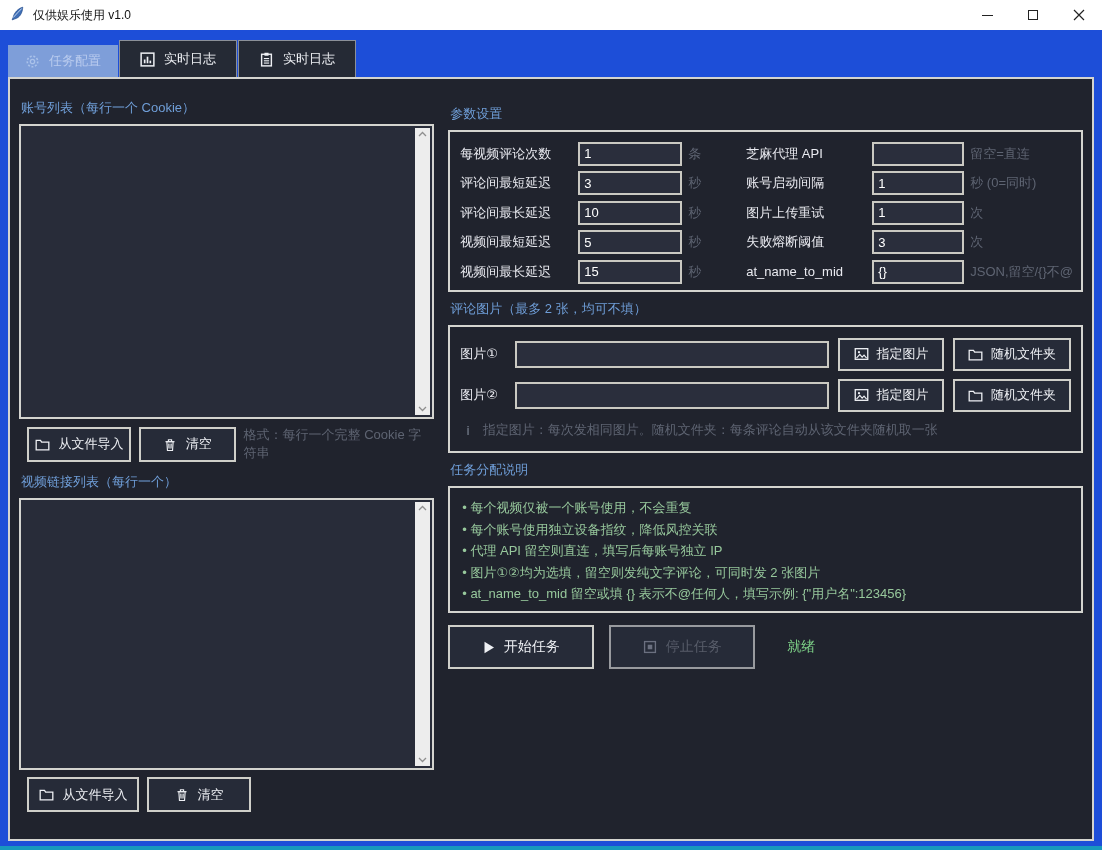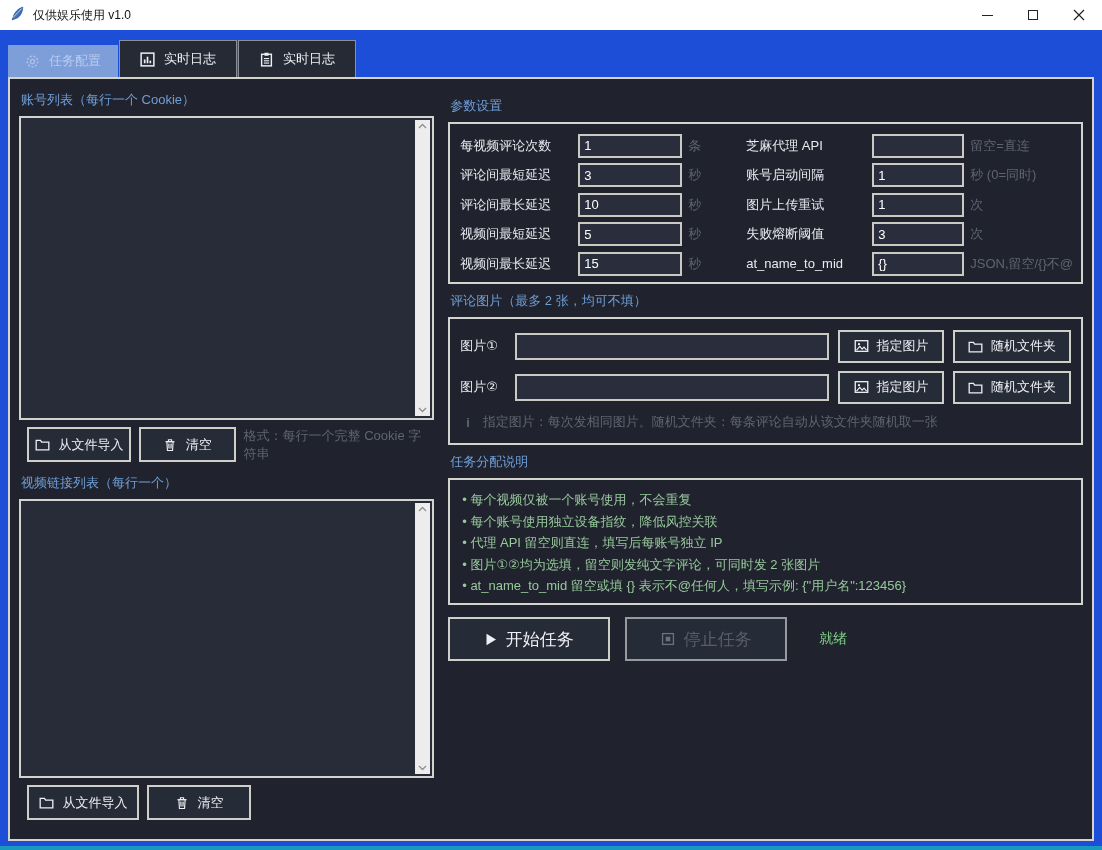--- a/index.html
+++ b/index.html
@@ -18,21 +18,21 @@
   
   .app { padding:10px 8px 0 8px; }
 
   .tabbar { display:flex; align-items:flex-end; height:37px; }
   .tab { display:flex; align-items:center; gap:9px; font-size:13px; cursor:default; }
   .tab.active { background:#7e9ed9; color:#b9cbee; height:32px; padding:0 17px; }
   .tab.inactive { background:#252a35; color:#eef0f4; height:37px; padding:0 20px;
                   border:1px solid #8b9099; border-bottom:none; margin-left:1px; }
 
   .content-frame { border:2px solid #d4d4cf; background:#20232d; height:764px;
-                   padding:10px 9px; display:flex; gap:14px; }
+                   padding:18px 9px; display:flex; gap:14px; }
   .col-left  { width:484px; display:flex; flex-direction:column; }
   .col-right { flex:1; display:flex; flex-direction:column; }
 
   .sec-label { color:#6f9ed8; font-size:13px; margin:2px 0 7px 2px; }
 
   
   .tbox { position:relative; border:2px solid #d4d4cf; background:#282c39; }
   .tbox-inner { position:absolute; inset:2px 18px 2px 2px; padding:6px 9px; color:#e9eaf0;
                 font-size:14px; line-height:19.5px; white-space:pre-line; overflow:hidden; }
   .vscroll { position:absolute; top:2px; right:2px; bottom:2px; width:15px; background:#ededed;
@@ -69,21 +69,21 @@
   .info-i { font-weight:bold; font-size:13px; }
 
   
   .notes-box { border:2px solid #d4d4cf; background:#20232d; height:127px; padding:9px 10px 0 12px; }
   .notes-box ul { list-style:none; }
   .notes-box li { color:#97c89c; font-size:13px; line-height:21.5px; }
   .notes-box li::before { content:"• "; }
 
   
   .action-row { display:flex; align-items:center; gap:15px; margin-top:12px; }
-  .btn-action { width:162px; height:44px; font-size:17px;align-items:center; }
+  .btn-action { width:146px; height:44px; font-size:14px;align-items:center; }
   .btn-disabled { color:#585d6a; border-color:#989a9e; }
   .status-text { color:#7fd489; font-size:14px; margin-left:17px; }
 
   .bottom-strip { position:absolute; left:0; right:0; bottom:0; height:4px; background:#1899bd; }
 
   .mt8 { margin-top:8px; }
 </style>
 </head>
 <body>
 

